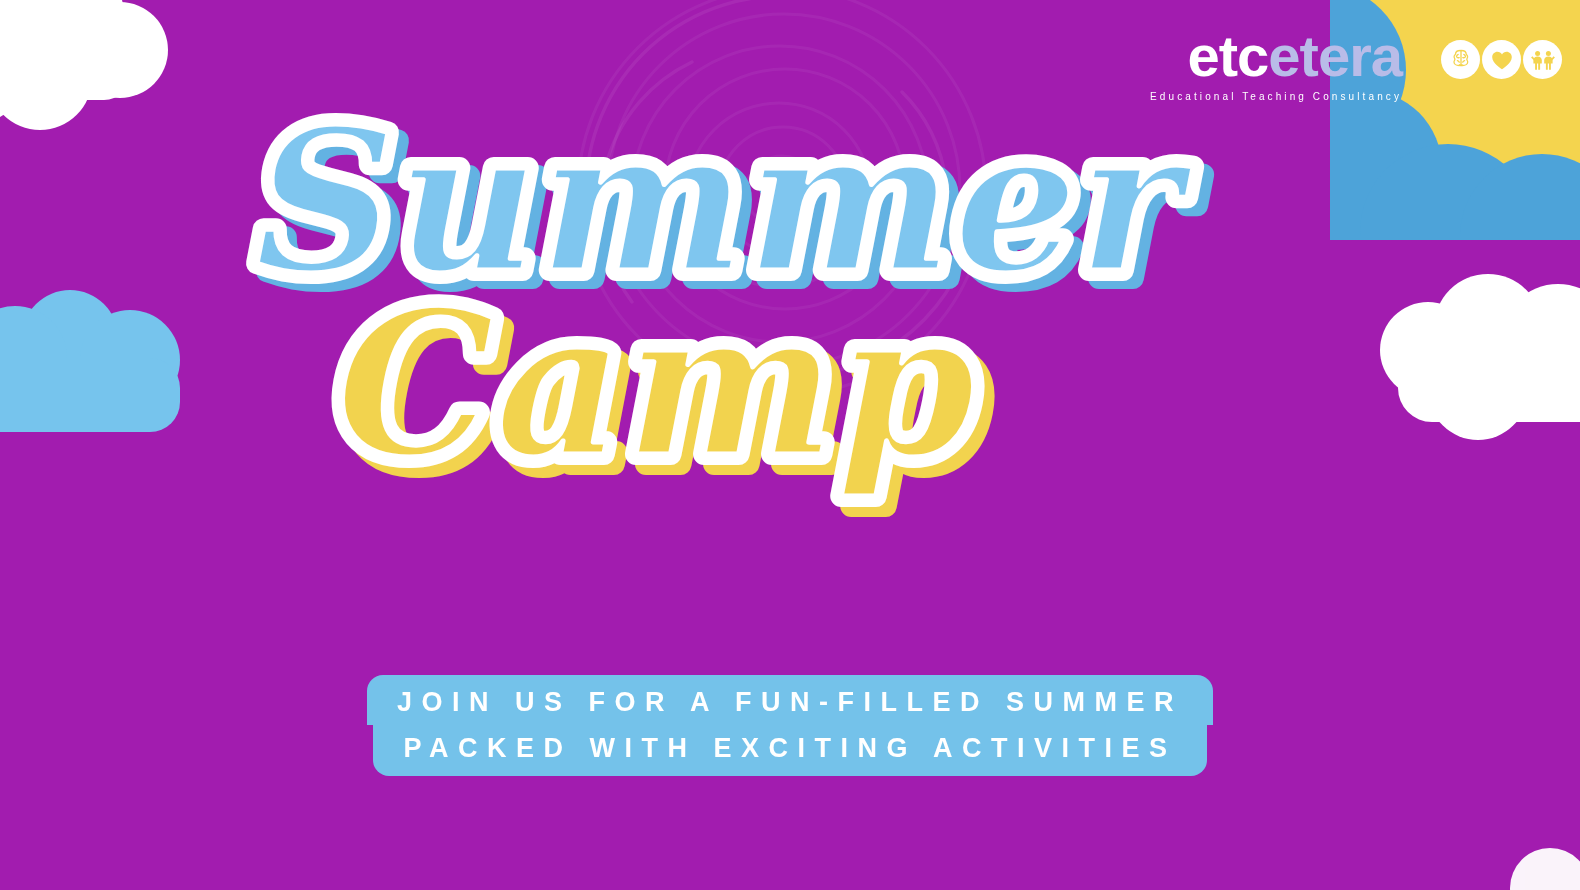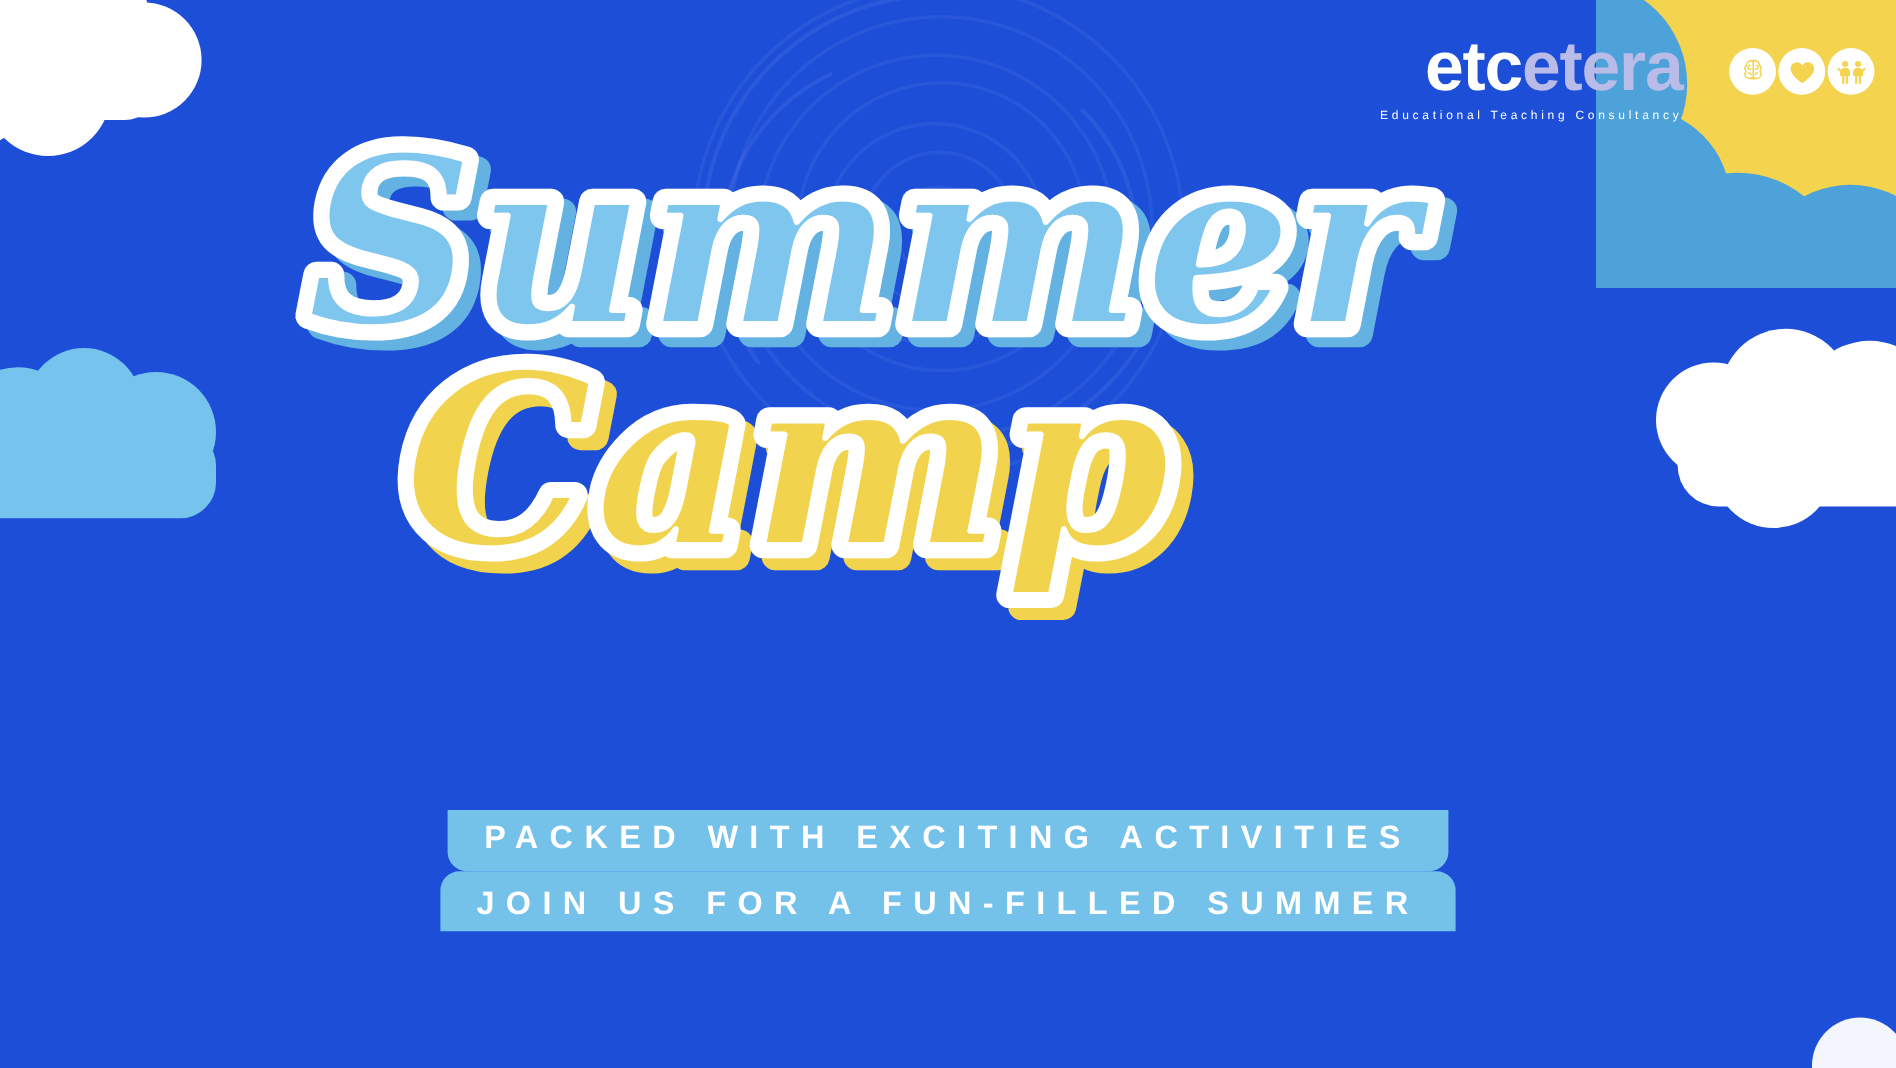--- a/index.html
+++ b/index.html
@@ -4,21 +4,21 @@
 <style>
   * { margin:0; padding:0; box-sizing:border-box; }
   html, body {
     width:1580px; height:890px;
     overflow:hidden;
     font-family:"Liberation Sans", sans-serif;
   }
   #poster {
     position:relative;
     width:1580px; height:890px;
-    background:#1d4ed8;
+    background:#a21caf;
     overflow:hidden;
   }
 
   
   .watermark {
     position:absolute;
     left:572px; top:-18px;
     width:420px; height:420px;
     pointer-events:none;
     opacity:0.5;
@@ -265,17 +265,17 @@
 
         <text class="hl-txt2" x="376" y="152" text-anchor="middle" fill="#F2D34E" stroke="#FFFFFF" stroke-width="22" stroke-linejoin="round" paint-order="stroke">Camp</text>
 
         <text class="hl-txt2" x="376" y="152" text-anchor="middle" fill="#F2D34E" stroke="#FFFFFF" stroke-width="5" stroke-linejoin="round">Camp</text>
       </svg>
     </div>
 
   </div>
 
   <div class="tagline">
+    <div class="tag-line first">JOIN US FOR A FUN-FILLED SUMMER</div>
     <div class="tag-line second">PACKED WITH EXCITING ACTIVITIES</div>
-    <div class="tag-line first">JOIN US FOR A FUN-FILLED SUMMER</div>
   </div>
 
 </div>
 
 </body></html>

